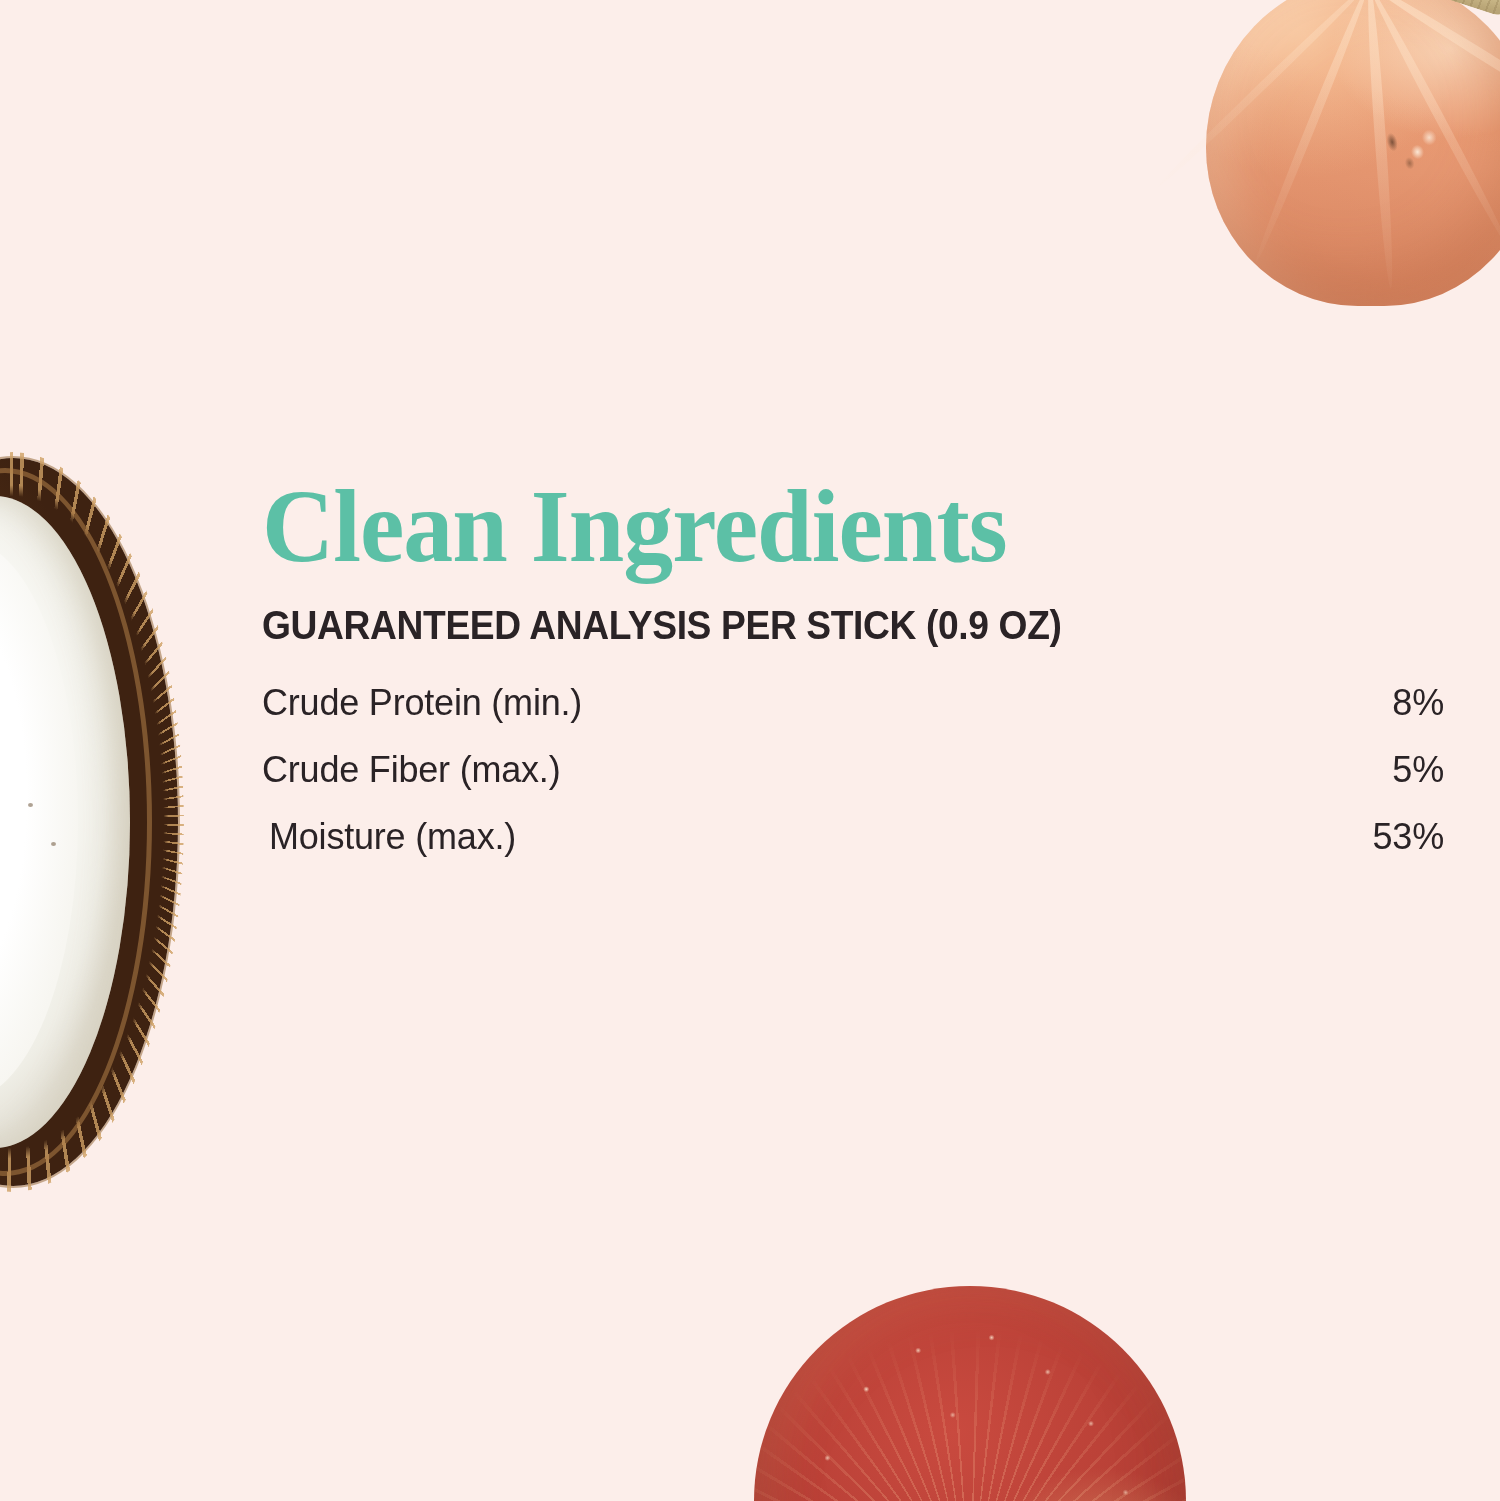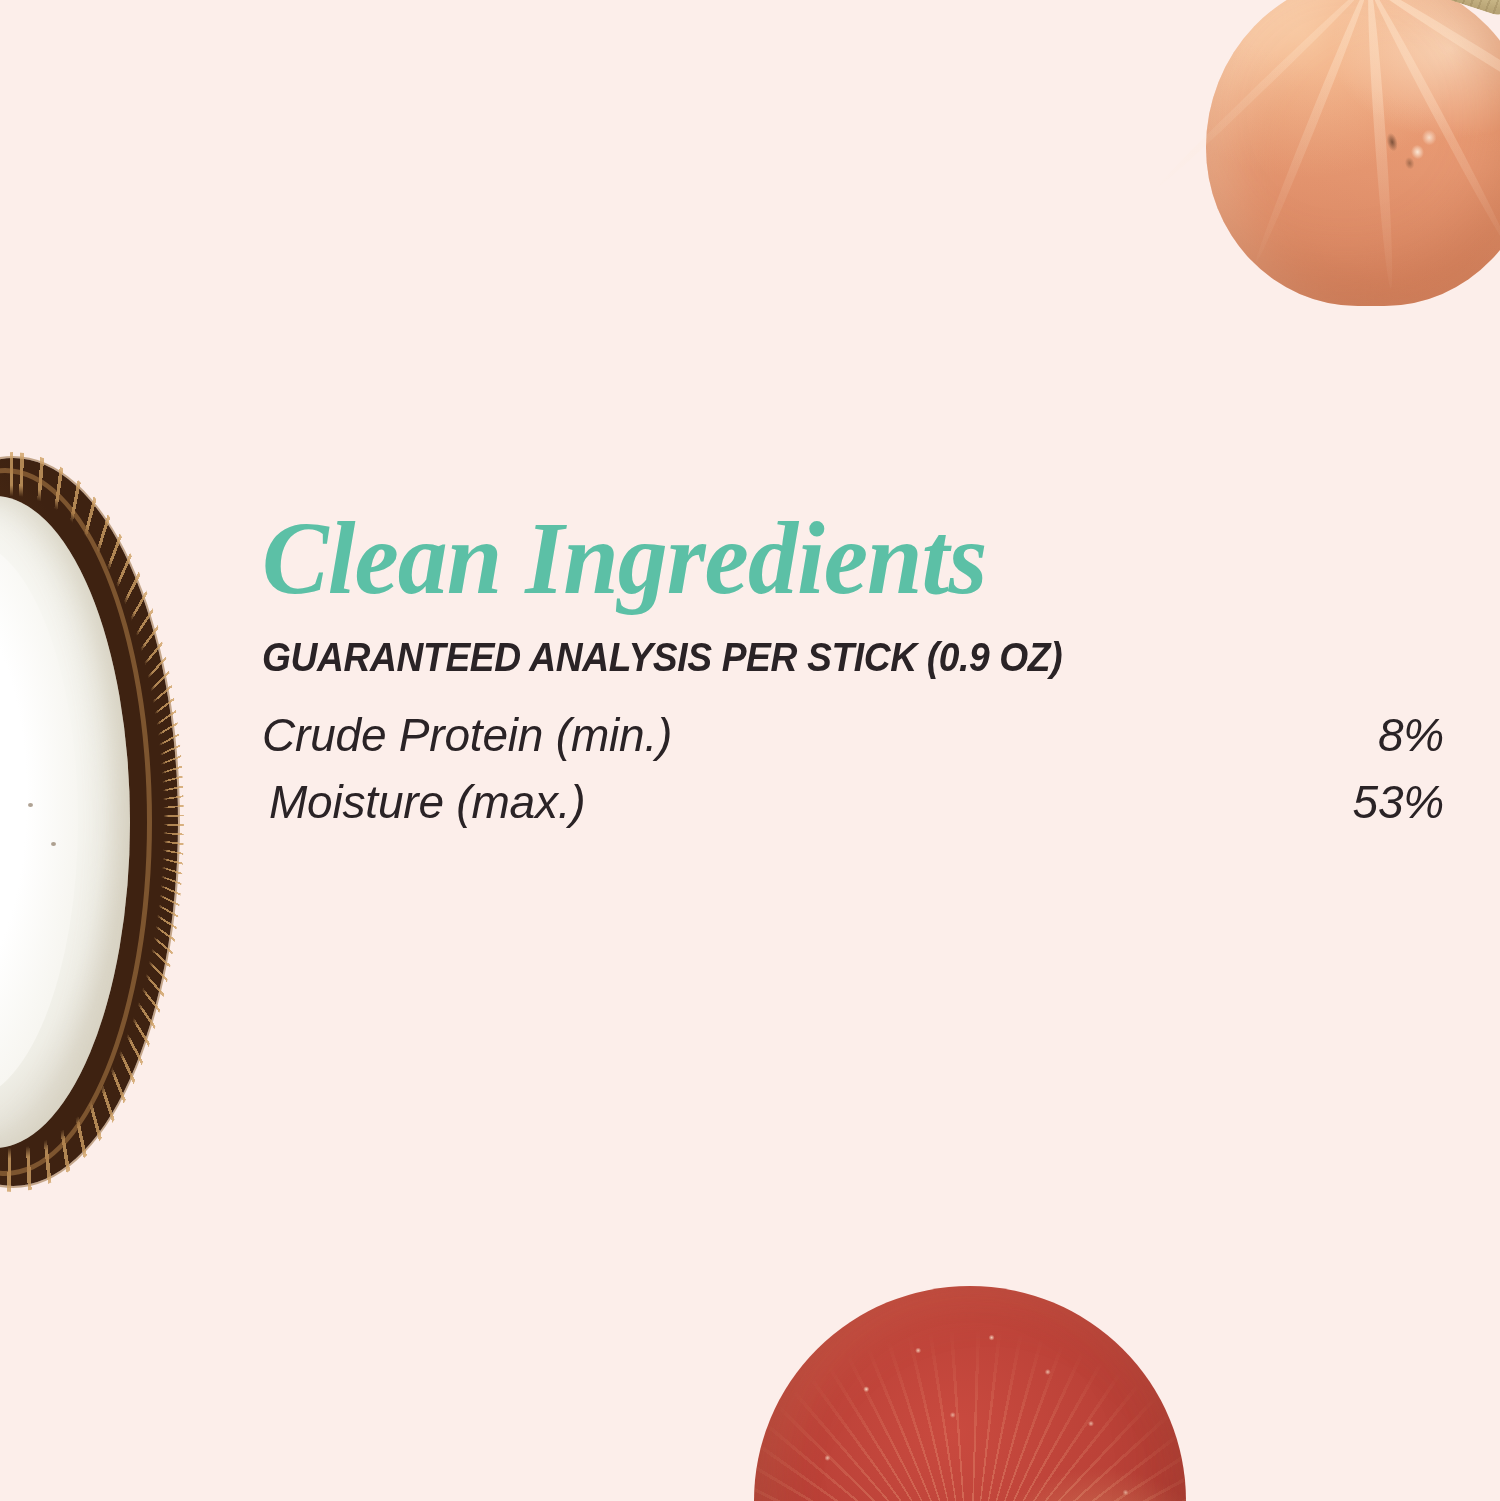--- a/index.html
+++ b/index.html
@@ -193,24 +193,23 @@
       radial-gradient(circle 3px at 78% 32%, rgba(255,238,214,.65) 0%, rgba(255,238,214,0) 100%),
       radial-gradient(circle 3px at 17% 40%, rgba(255,238,214,.70) 0%, rgba(255,238,214,0) 100%),
       radial-gradient(circle 3px at 46% 30%, rgba(255,238,214,.60) 0%, rgba(255,238,214,0) 100%),
       radial-gradient(circle 3px at 86% 48%, rgba(255,238,214,.55) 0%, rgba(255,238,214,0) 100%);
   }
 
   
   .content {
     position: absolute;
     left: 262px;
-    top: 506px;
+    top: 474px;
     width: 1182px;
     z-index: 5;
-    font-style: italic;
   }
 
   .headline {
     font-family: "Liberation Serif", "DejaVu Serif", serif;
     font-weight: bold;
     font-size: 104px;
     line-height: 1.0;
     letter-spacing: -1px;
     color: #5cc0a6;
     margin: 0 0 6px 0;
@@ -235,21 +234,21 @@
   .analysis-table {
     width: 1182px;
     border-collapse: collapse;
   }
   .analysis-table tr { height: 67px; }
   .analysis-table td {
     padding: 0;
     vertical-align: middle;
     font-family: "Liberation Sans", sans-serif;
     font-weight: normal;
-    font-size: 46px;
+    font-size: 36px;
     line-height: 1.05;
     color: #2a2326;
     letter-spacing: -0.2px;
     white-space: nowrap;
   }
   .analysis-table td.value {
     text-align: right;
   }
   .analysis-table tr.indented td.label {
     padding-left: 7px;
@@ -299,20 +298,24 @@
     <h1 class="headline">Clean Ingredients</h1>
 
     <h2 class="subhead">GUARANTEED ANALYSIS PER STICK (0.9 OZ)</h2>
 
     <table class="analysis-table">
       <tbody>
         <tr>
           <td class="label">Crude Protein (min.)</td>
           <td class="value">8%</td>
         </tr>
+        <tr>
+          <td class="label">Crude Fiber (max.)</td>
+          <td class="value">5%</td>
+        </tr>
         <tr class="indented">
           <td class="label">Moisture (max.)</td>
           <td class="value">53%</td>
         </tr>
       </tbody>
     </table>
 
   </div>
 </div>
 

